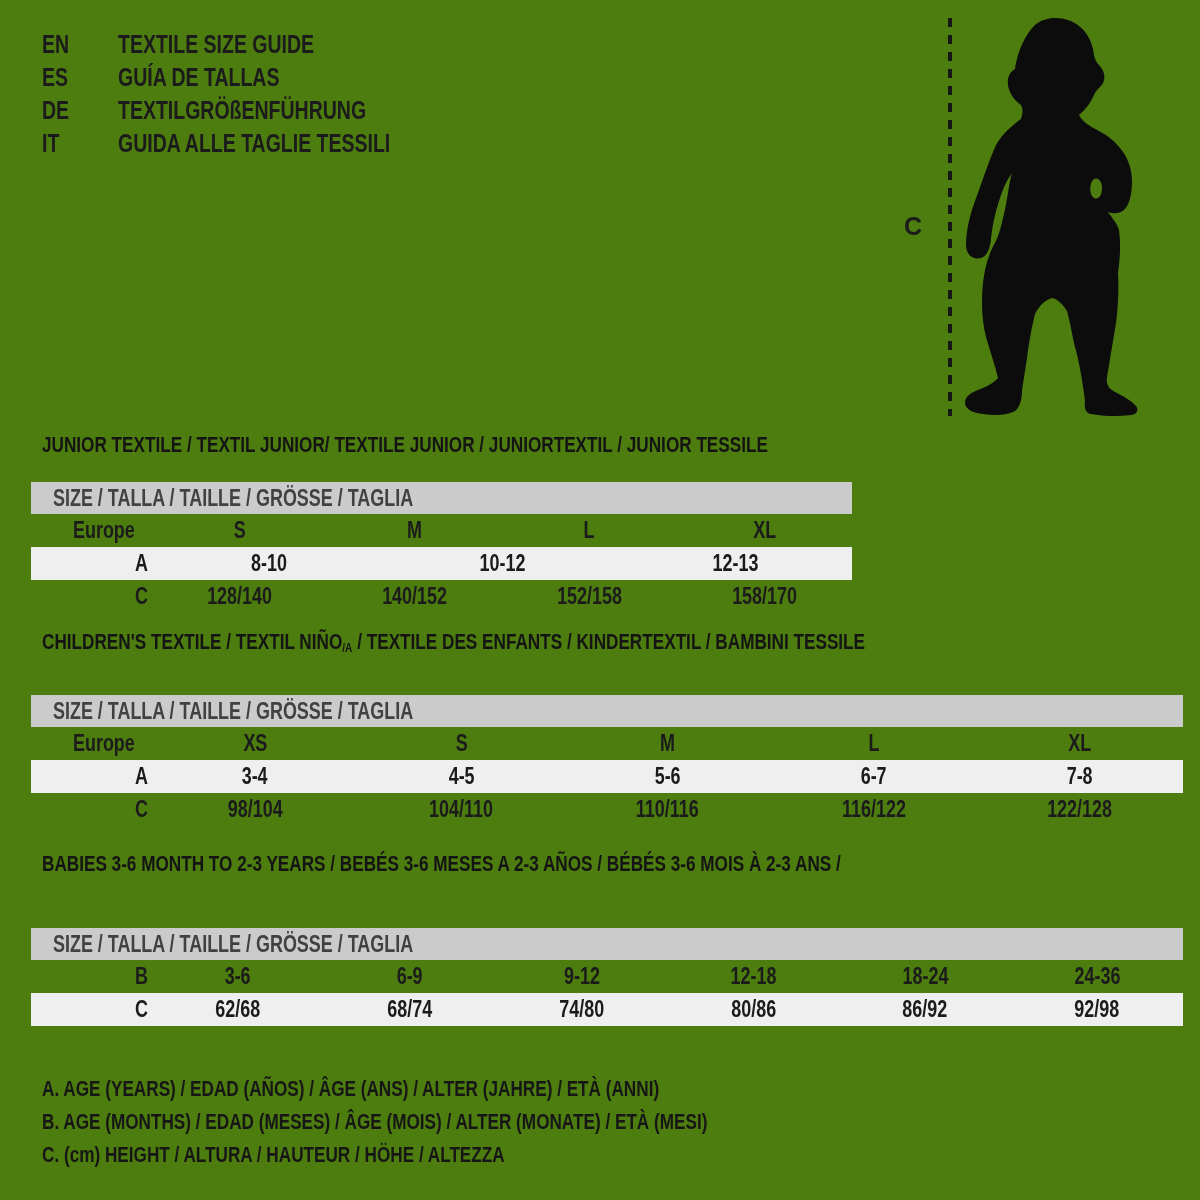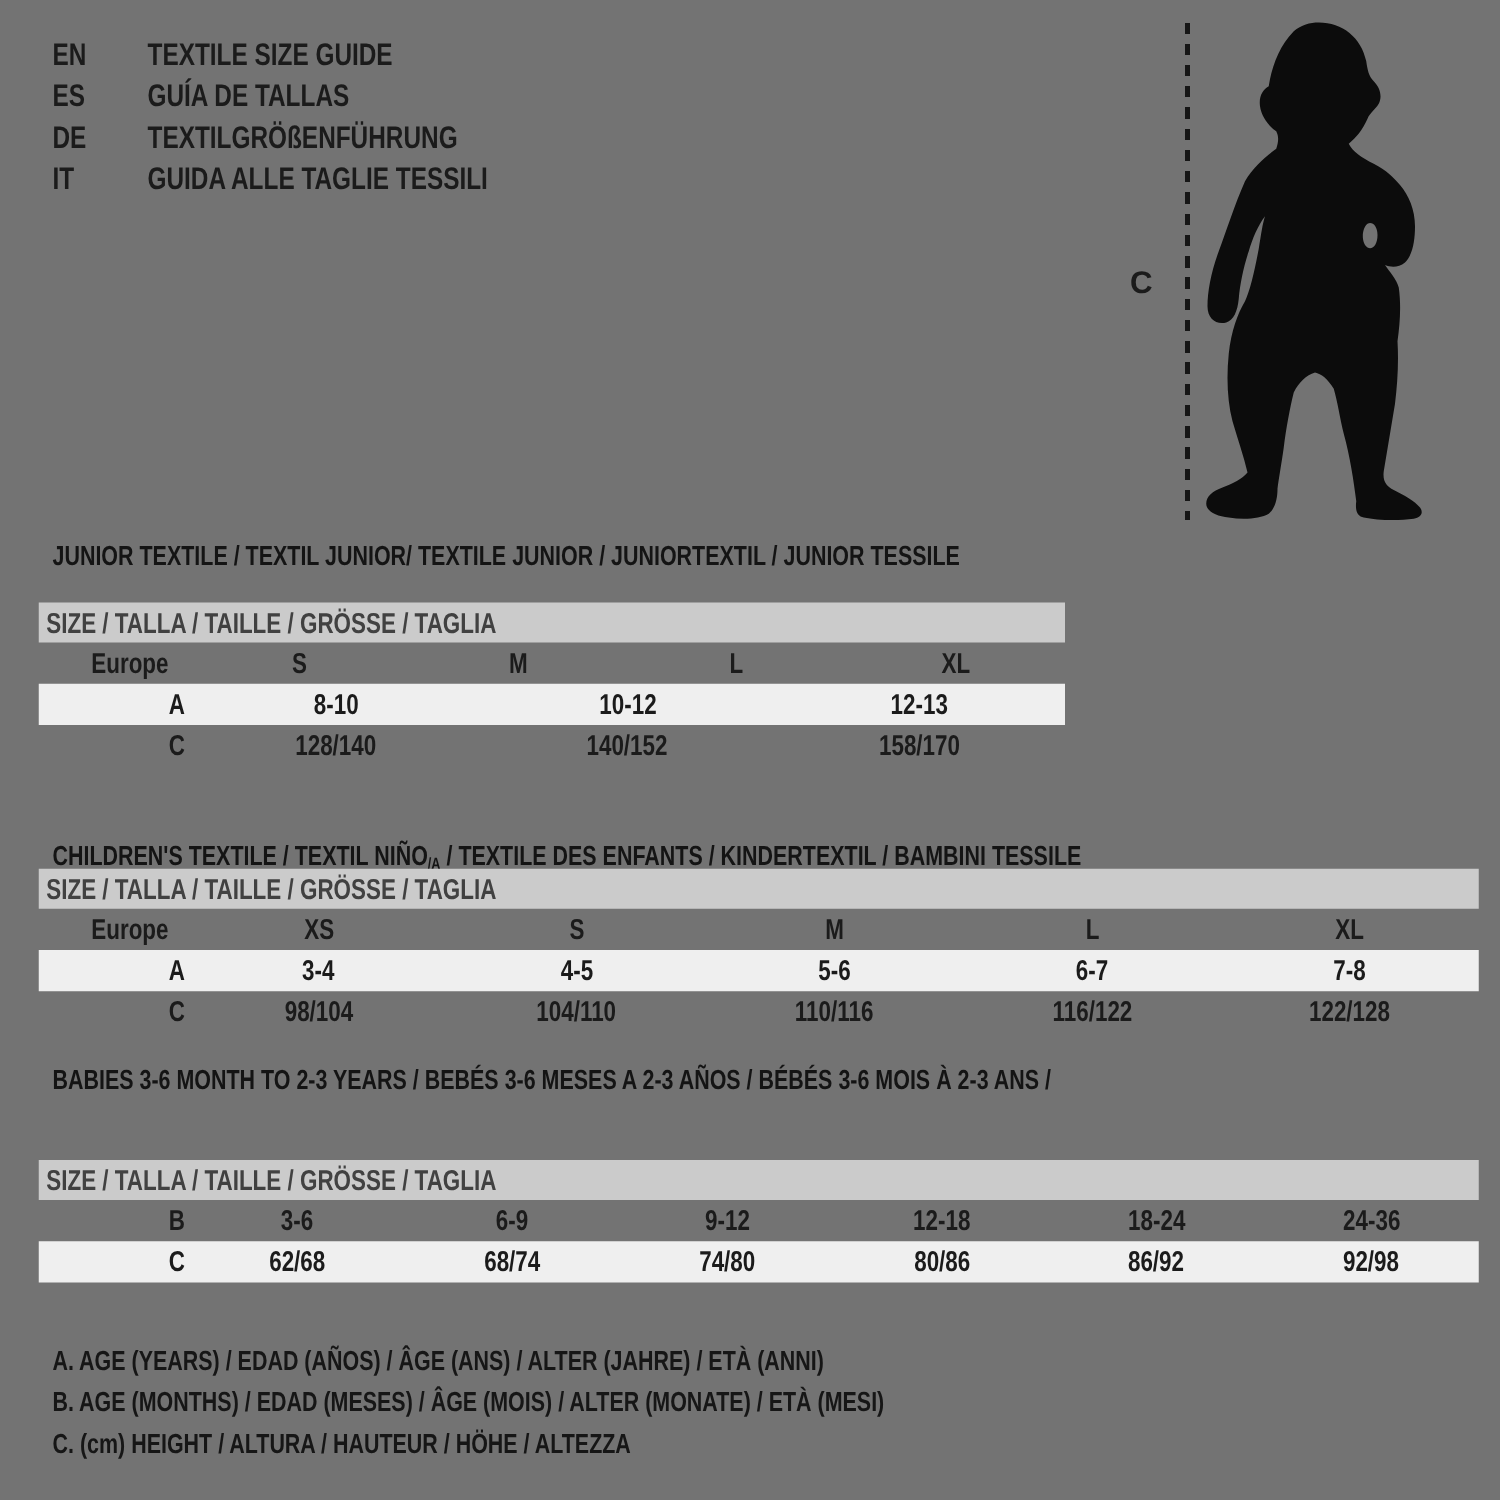--- a/index.html
+++ b/index.html
@@ -1,16 +1,16 @@
 <!DOCTYPE html>
 <html><head>
 <meta charset="utf-8">
 <style>
   html,body{margin:0;padding:0;background:#fff;}
-  #page{position:relative;width:1200px;height:1200px;background:#737373;overflow:hidden;
+  #page{position:relative;width:1200px;height:1200px;background:#4d7c0f;overflow:hidden;
         font-family:"Liberation Sans","DejaVu Sans",sans-serif;color:#1b1b1b;}
 
   
   .cond{display:inline-block;transform:scaleX(.78);transform-origin:0 50%;white-space:nowrap;}
   .cond.center{transform-origin:50% 50%;}
 
   
   .lang-block{position:absolute;left:42px;top:28px;}
   .lang-row{height:33px;line-height:33px;font-size:25px;font-weight:bold;}
   .lang-code{display:inline-block;width:76px;vertical-align:top;}
@@ -23,21 +23,21 @@
   .figure-svg{position:absolute;left:962px;top:16px;width:178px;height:402px;}
 
   
   .section-title{position:absolute;left:42px;height:26px;line-height:26px;
                  font-size:22px;font-weight:bold;color:#141414;}
   .subscript{font-size:13px;vertical-align:-3px;letter-spacing:0;}
 
   
   .tbl{position:absolute;}
   .tbl-head{height:32px;line-height:32px;background:#cbcbcb;color:#414141;
-            font-size:23px;font-weight:bold;padding-left:6px;}
+            font-size:23px;font-weight:bold;padding-left:22px;}
   .tbl-row{display:flex;height:33px;line-height:33px;font-size:23px;font-weight:bold;}
   .tbl-row.alt{background:#efefef;}
   .cell{flex:1;text-align:center;}
   .cell.label{flex:0 0 110px;text-align:right;padding-left:11px;}
 
   
   .legend{position:absolute;left:42px;top:1072px;}
   .legend-row{height:33px;line-height:33px;font-size:22px;font-weight:bold;color:#161616;}
 </style>
 </head>
@@ -99,25 +99,26 @@
     <div class="tbl-row alt">
       <div class="cell label"><span class="cond">A</span></div>
       <div class="cell"><span class="cond center">8-10</span></div>
       <div class="cell"><span class="cond center">10-12</span></div>
       <div class="cell"><span class="cond center">12-13</span></div>
     </div>
     <div class="tbl-row">
       <div class="cell label"><span class="cond">C</span></div>
       <div class="cell"><span class="cond center">128/140</span></div>
       <div class="cell"><span class="cond center">140/152</span></div>
+      <div class="cell"><span class="cond center">152/158</span></div>
       <div class="cell"><span class="cond center">158/170</span></div>
     </div>
   </div>
 
-  <div class="section-title" style="top:672px;text-align:right;">
+  <div class="section-title" style="top:629px;text-align:right;">
     <span class="cond"><span>CHILDREN'S TEXTILE / TEXTIL NIÑO</span><span class="subscript">/A</span><span> / TEXTILE DES ENFANTS / KINDERTEXTIL / BAMBINI TESSILE</span></span>
   </div>
   <div class="tbl" style="left:31px;top:695px;width:1152px;">
     <div class="tbl-head">
       <span class="cond">SIZE / TALLA / TAILLE / GRÖSSE / TAGLIA</span>
     </div>
     <div class="tbl-row">
       <div class="cell label"><span class="cond">Europe</span></div>
       <div class="cell"><span class="cond center">XS</span></div>
       <div class="cell"><span class="cond center">S</span></div>

